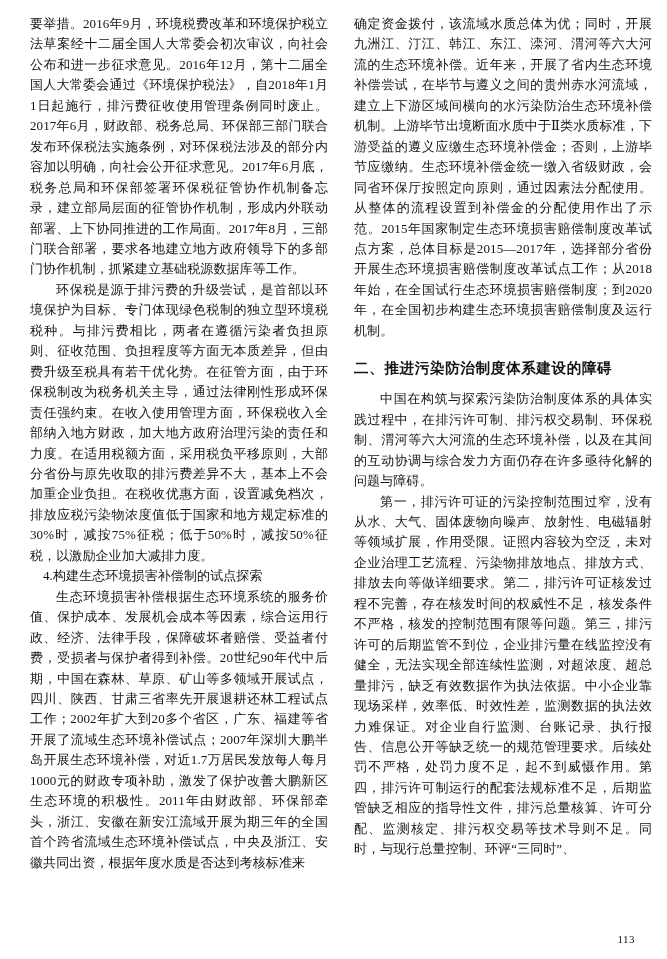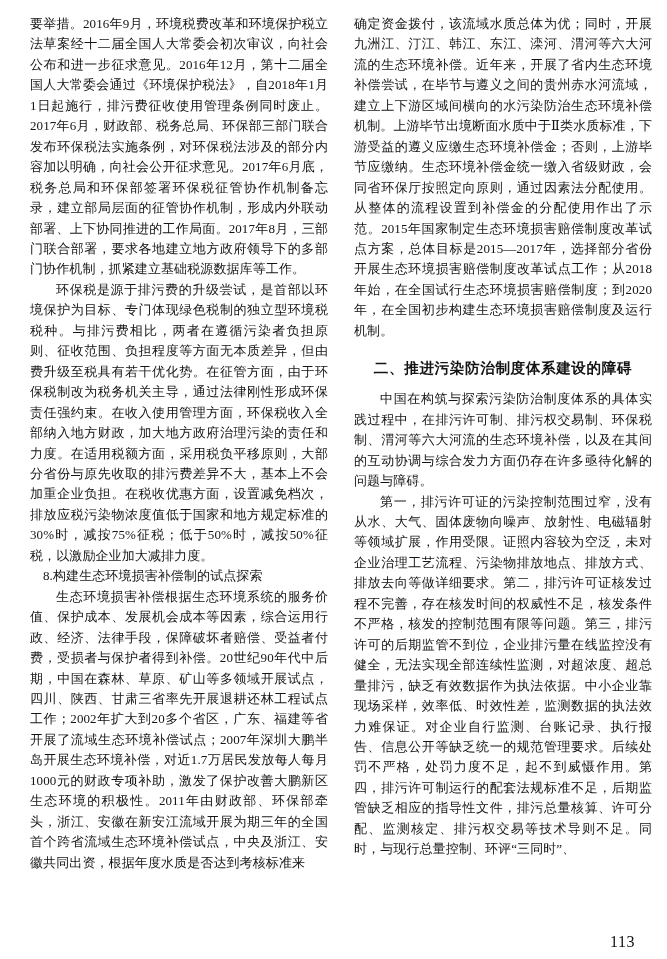--- a/index.html
+++ b/index.html
@@ -40,44 +40,43 @@
     text-justify: inter-ideograph;
     letter-spacing: 0.1px;
   }
   p.ind2 { text-indent: 2em; }
   p.ind1 { text-indent: 1em; }
   p.cont { text-indent: 0; }
   h2.section {
     font-size: 14.6px;
     font-weight: bold;
     margin: 17px 0 11px 0;
-    text-align: center;
     letter-spacing: 0.6px;
     line-height: 20px;
   }
   .pagenum {
     position: absolute;
     right: 32px;
-    bottom: 8px;
-    font-size: 16px;
+    bottom: 14px;
+    font-size: 11px;
     font-family: "Liberation Serif", serif;
     color: #111;
     letter-spacing: 0.5px;
   }
 </style>
 </head>
 <body>
 
 <div class="page">
   <div class="cols">
 
     <div class="col">
       <p class="cont">要举措。2016年9月，环境税费改革和环境保护税立法草案经十二届全国人大常委会初次审议，向社会公布和进一步征求意见。2016年12月，第十二届全国人大常委会通过《环境保护税法》，自2018年1月1日起施行，排污费征收使用管理条例同时废止。2017年6月，财政部、税务总局、环保部三部门联合发布环保税法实施条例，对环保税法涉及的部分内容加以明确，向社会公开征求意见。2017年6月底，税务总局和环保部签署环保税征管协作机制备忘录，建立部局层面的征管协作机制，形成内外联动部署、上下协同推进的工作局面。2017年8月，三部门联合部署，要求各地建立地方政府领导下的多部门协作机制，抓紧建立基础税源数据库等工作。</p>
       <p class="ind2">环保税是源于排污费的升级尝试，是首部以环境保护为目标、专门体现绿色税制的独立型环境税税种。与排污费相比，两者在遵循污染者负担原则、征收范围、负担程度等方面无本质差异，但由费升级至税具有若干优化势。在征管方面，由于环保税制改为税务机关主导，通过法律刚性形成环保责任强约束。在收入使用管理方面，环保税收入全部纳入地方财政，加大地方政府治理污染的责任和力度。在适用税额方面，采用税负平移原则，大部分省份与原先收取的排污费差异不大，基本上不会加重企业负担。在税收优惠方面，设置减免档次，排放应税污染物浓度值低于国家和地方规定标准的30%时，减按75%征税；低于50%时，减按50%征税，以激励企业加大减排力度。</p>
-      <p class="ind1">8.构建生态环境损害补偿制的试点探索</p>
+      <p class="ind1">4.构建生态环境损害补偿制的试点探索</p>
       <p class="ind2">生态环境损害补偿根据生态环境系统的服务价值、保护成本、发展机会成本等因素，综合运用行政、经济、法律手段，保障破坏者赔偿、受益者付费，受损者与保护者得到补偿。20世纪90年代中后期，中国在森林、草原、矿山等多领域开展试点，四川、陕西、甘肃三省率先开展退耕还林工程试点工作；2002年扩大到20多个省区，广东、福建等省开展了流域生态环境补偿试点；2007年深圳大鹏半岛开展生态环境补偿，对近1.7万居民发放每人每月1000元的财政专项补助，激发了保护改善大鹏新区生态环境的积极性。2011年由财政部、环保部牵头，浙江、安徽在新安江流域开展为期三年的全国首个跨省流域生态环境补偿试点，中央及浙江、安徽共同出资，根据年度水质是否达到考核标准来</p>
     </div>
 
     <div class="col">
       <p class="cont">确定资金拨付，该流域水质总体为优；同时，开展九洲江、汀江、韩江、东江、滦河、渭河等六大河流的生态环境补偿。近年来，开展了省内生态环境补偿尝试，在毕节与遵义之间的贵州赤水河流域，建立上下游区域间横向的水污染防治生态环境补偿机制。上游毕节出境断面水质中于Ⅱ类水质标准，下游受益的遵义应缴生态环境补偿金；否则，上游毕节应缴纳。生态环境补偿金统一缴入省级财政，会同省环保厅按照定向原则，通过因素法分配使用。从整体的流程设置到补偿金的分配使用作出了示范。2015年国家制定生态环境损害赔偿制度改革试点方案，总体目标是2015—2017年，选择部分省份开展生态环境损害赔偿制度改革试点工作；从2018年始，在全国试行生态环境损害赔偿制度；到2020年，在全国初步构建生态环境损害赔偿制度及运行机制。</p>
       <h2 class="section">二、推进污染防治制度体系建设的障碍</h2>
       <p class="ind2">中国在构筑与探索污染防治制度体系的具体实践过程中，在排污许可制、排污权交易制、环保税制、渭河等六大河流的生态环境补偿，以及在其间的互动协调与综合发力方面仍存在许多亟待化解的问题与障碍。</p>
       <p class="ind2">第一，排污许可证的污染控制范围过窄，没有从水、大气、固体废物向噪声、放射性、电磁辐射等领域扩展，作用受限。证照内容较为空泛，未对企业治理工艺流程、污染物排放地点、排放方式、排放去向等做详细要求。第二，排污许可证核发过程不完善，存在核发时间的权威性不足，核发条件不严格，核发的控制范围有限等问题。第三，排污许可的后期监管不到位，企业排污量在线监控没有健全，无法实现全部连续性监测，对超浓度、超总量排污，缺乏有效数据作为执法依据。中小企业靠现场采样，效率低、时效性差，监测数据的执法效力难保证。对企业自行监测、台账记录、执行报告、信息公开等缺乏统一的规范管理要求。后续处罚不严格，处罚力度不足，起不到威慑作用。第四，排污许可制运行的配套法规标准不足，后期监管缺乏相应的指导性文件，排污总量核算、许可分配、监测核定、排污权交易等技术导则不足。同时，与现行总量控制、环评“三同时”、</p>
     </div>
 

